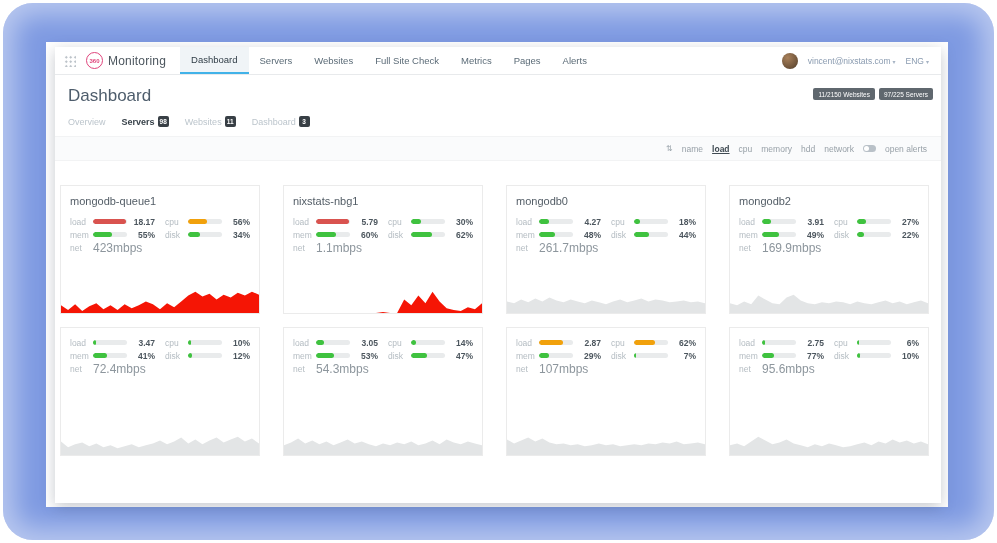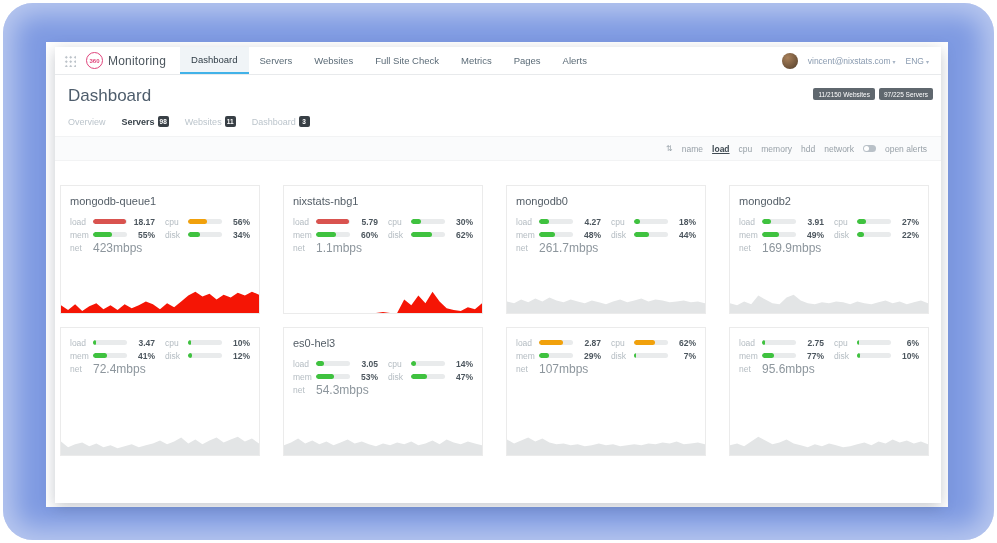--- a/index.html
+++ b/index.html
@@ -369,21 +369,20 @@
       </div>
     </div>
     <div class="spark">
           <svg viewBox="0 0 100 30" preserveAspectRatio="none" width="100%" height="100%">
             <polygon points="0,30 0.00,16.00 3.57,22.00 7.14,19.00 10.71,17.00 14.29,21.00 17.86,18.00 21.43,22.00 25.00,20.00 28.57,23.00 32.14,21.00 35.71,19.00 39.29,22.00 42.86,20.00 46.43,18.00 50.00,15.00 53.57,19.00 57.14,16.00 60.71,12.00 64.29,18.00 67.86,14.00 71.43,19.00 75.00,15.00 78.57,12.00 82.14,17.00 85.71,14.00 89.29,11.00 92.86,16.00 96.43,13.00 100.00,18.00 100,30" fill="#e3e5e6"></polygon>
           </svg>
         </div>
   </div>
 
   <div class="card">
-    <div class="card-title">es0-hel3</div>
     <div class="metrics">
       <div class="mcol">
         <div class="mrow">
           <span class="mlabel">load</span>
           <span class="bar">
                 <span class="fill" style="width: 24%; background: rgb(63, 194, 63);"></span>
               </span>
           <span class="mval">3.05</span>
         </div>
         <div class="mrow">

